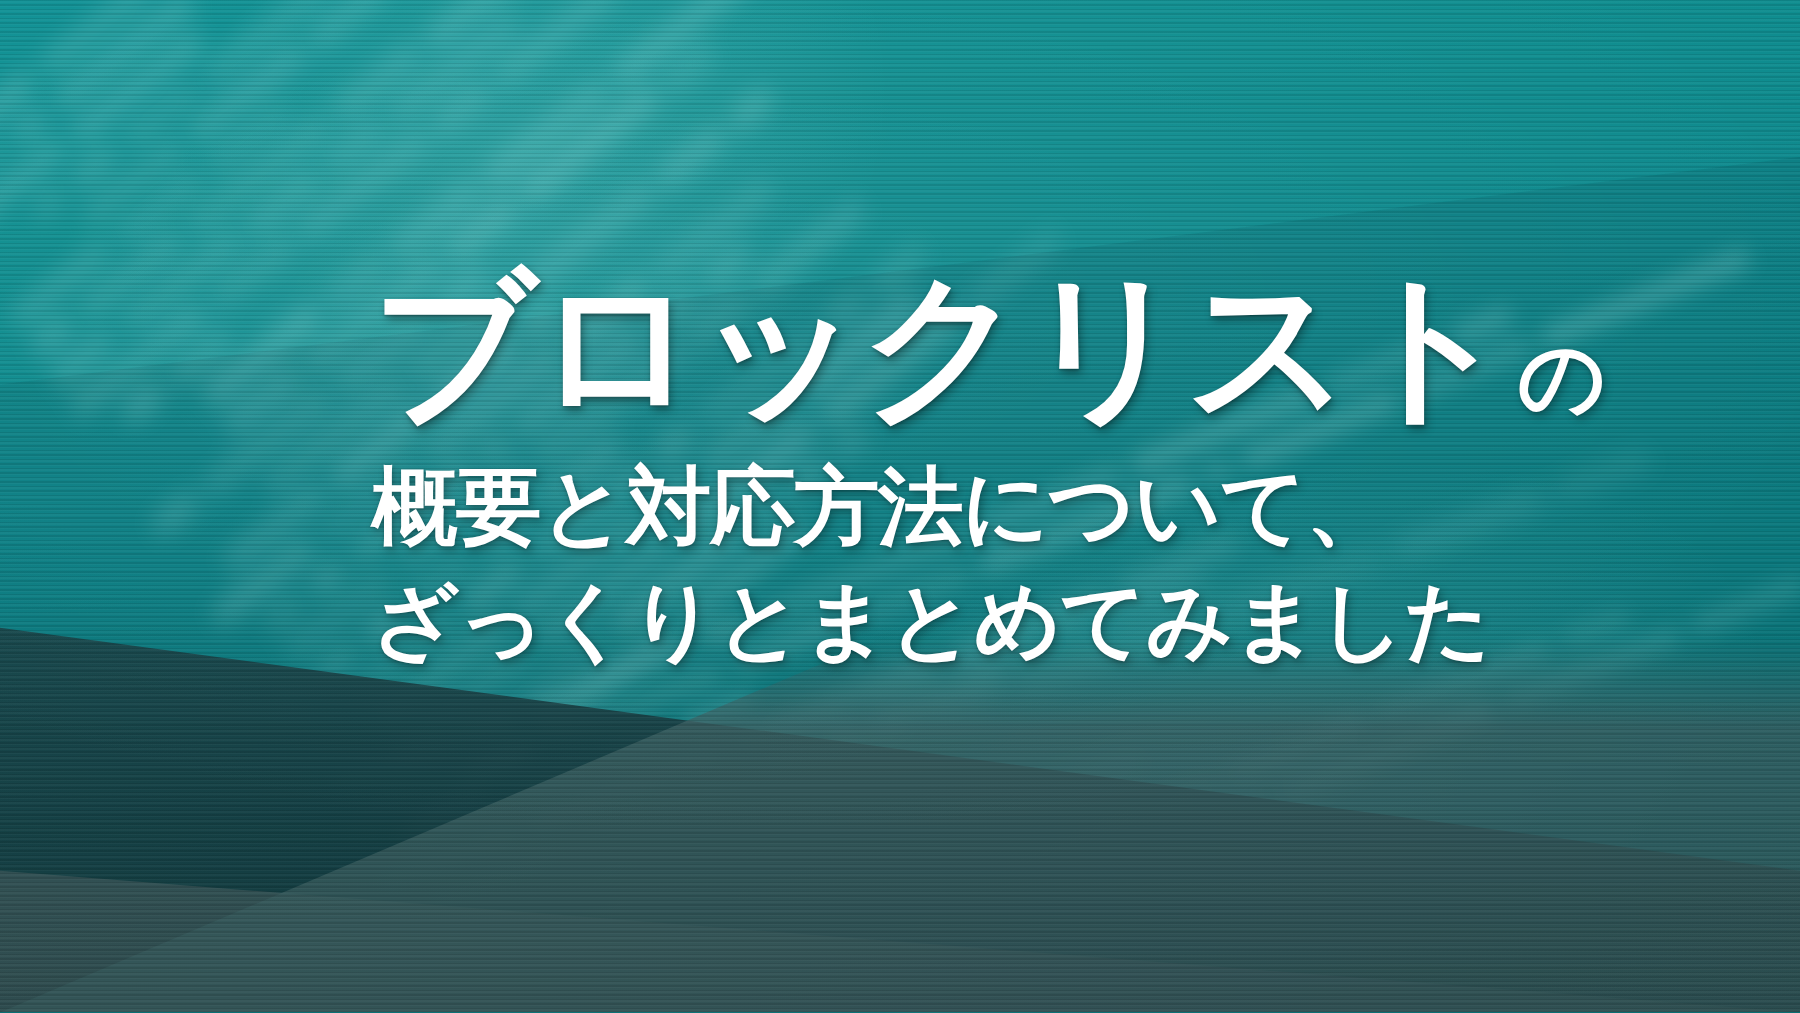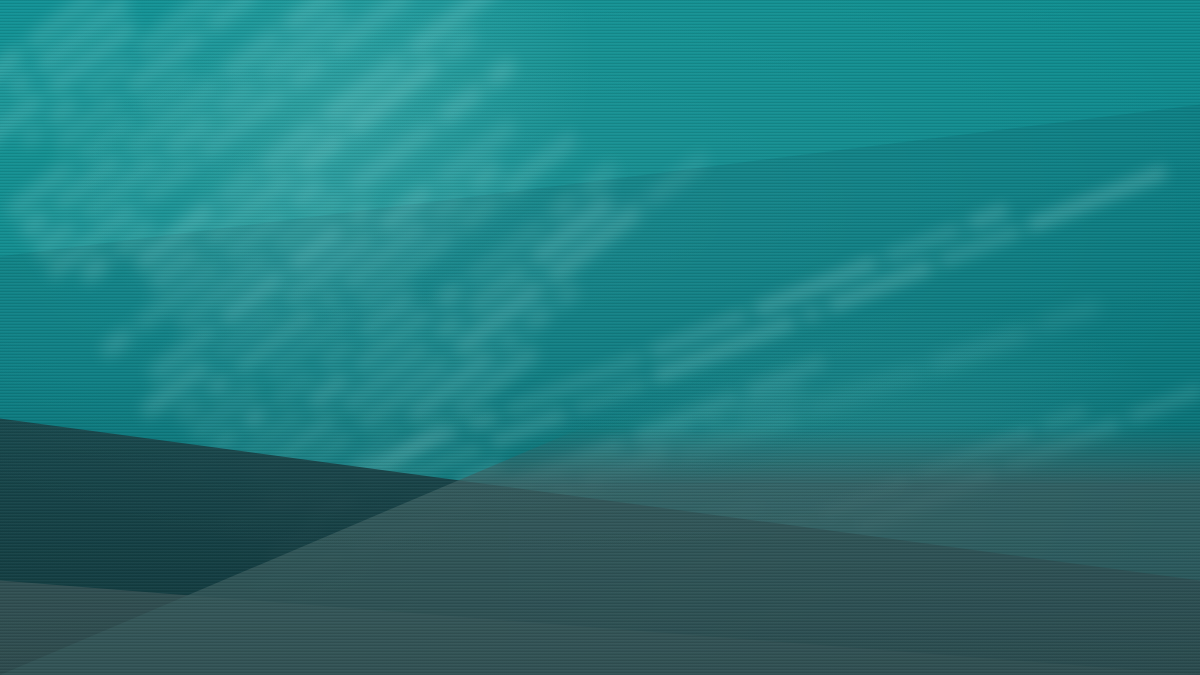--- a/index.html
+++ b/index.html
@@ -550,13 +550,26 @@
   <div class="glow glow-a"></div>
   <div class="glow glow-b"></div>
 
   <div class="layer wedge-dark"></div>
   <div class="layer wedge-gray"></div>
   <div class="layer wedge-gray2"></div>
 
   <div class="layer vignette"></div>
   <div class="layer scanlines"></div>
 
+  <div class="text-block">
+
+    <div class="headline">
+      <span class="main">ブロックリスト</span>
+      <span class="suffix">の</span>
+    </div>
+
+    <div class="subline">
+      <span class="line">概要と対応方法について、</span>
+      <span class="line">ざっくりとまとめてみました</span>
+    </div>
+
+  </div>
 </div>
 
 </body></html>

